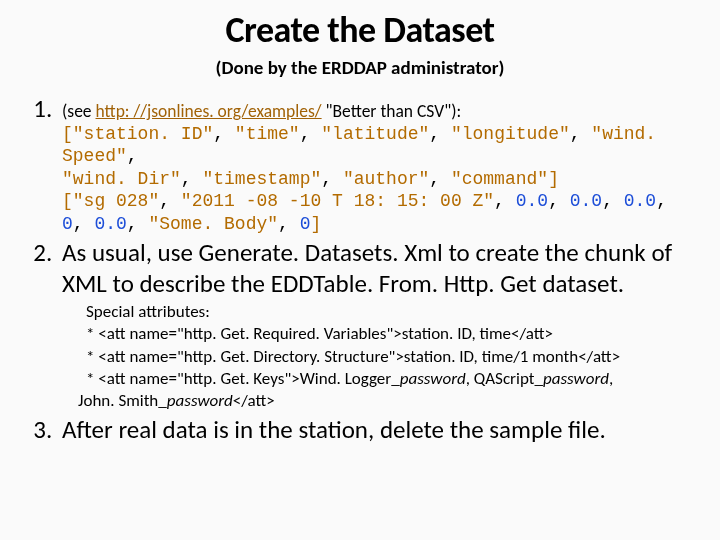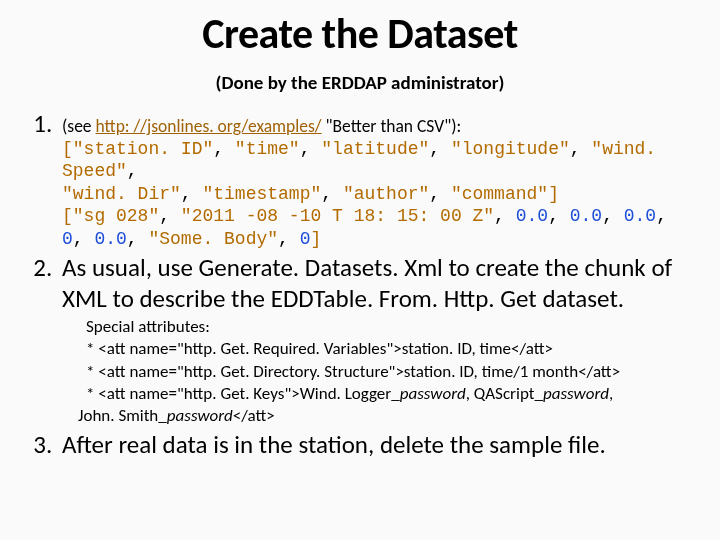--- a/index.html
+++ b/index.html
@@ -12,29 +12,29 @@
     color: #000;
     overflow: hidden;
   }
   .slide {
     box-sizing: border-box;
     padding: 8px 0 0 0;
   }
   h1 {
     margin: 0;
     text-align: center;
-    font-size: 42px;
+    font-size: 36px;
     font-weight: 700;
     letter-spacing: -0.5px;
   }
   .subtitle {
     text-align: center;
     font-size: 19px;
     font-weight: 700;
-    margin-top: 12px;
+    margin-top: 4px;
   }
   ol {
     margin: 14px 0 0 0;
     padding: 0 8px 0 58px;
     font-size: 25px;
   }
   ol > li {
     margin-bottom: 2px;
     padding-left: 4px;
   }

